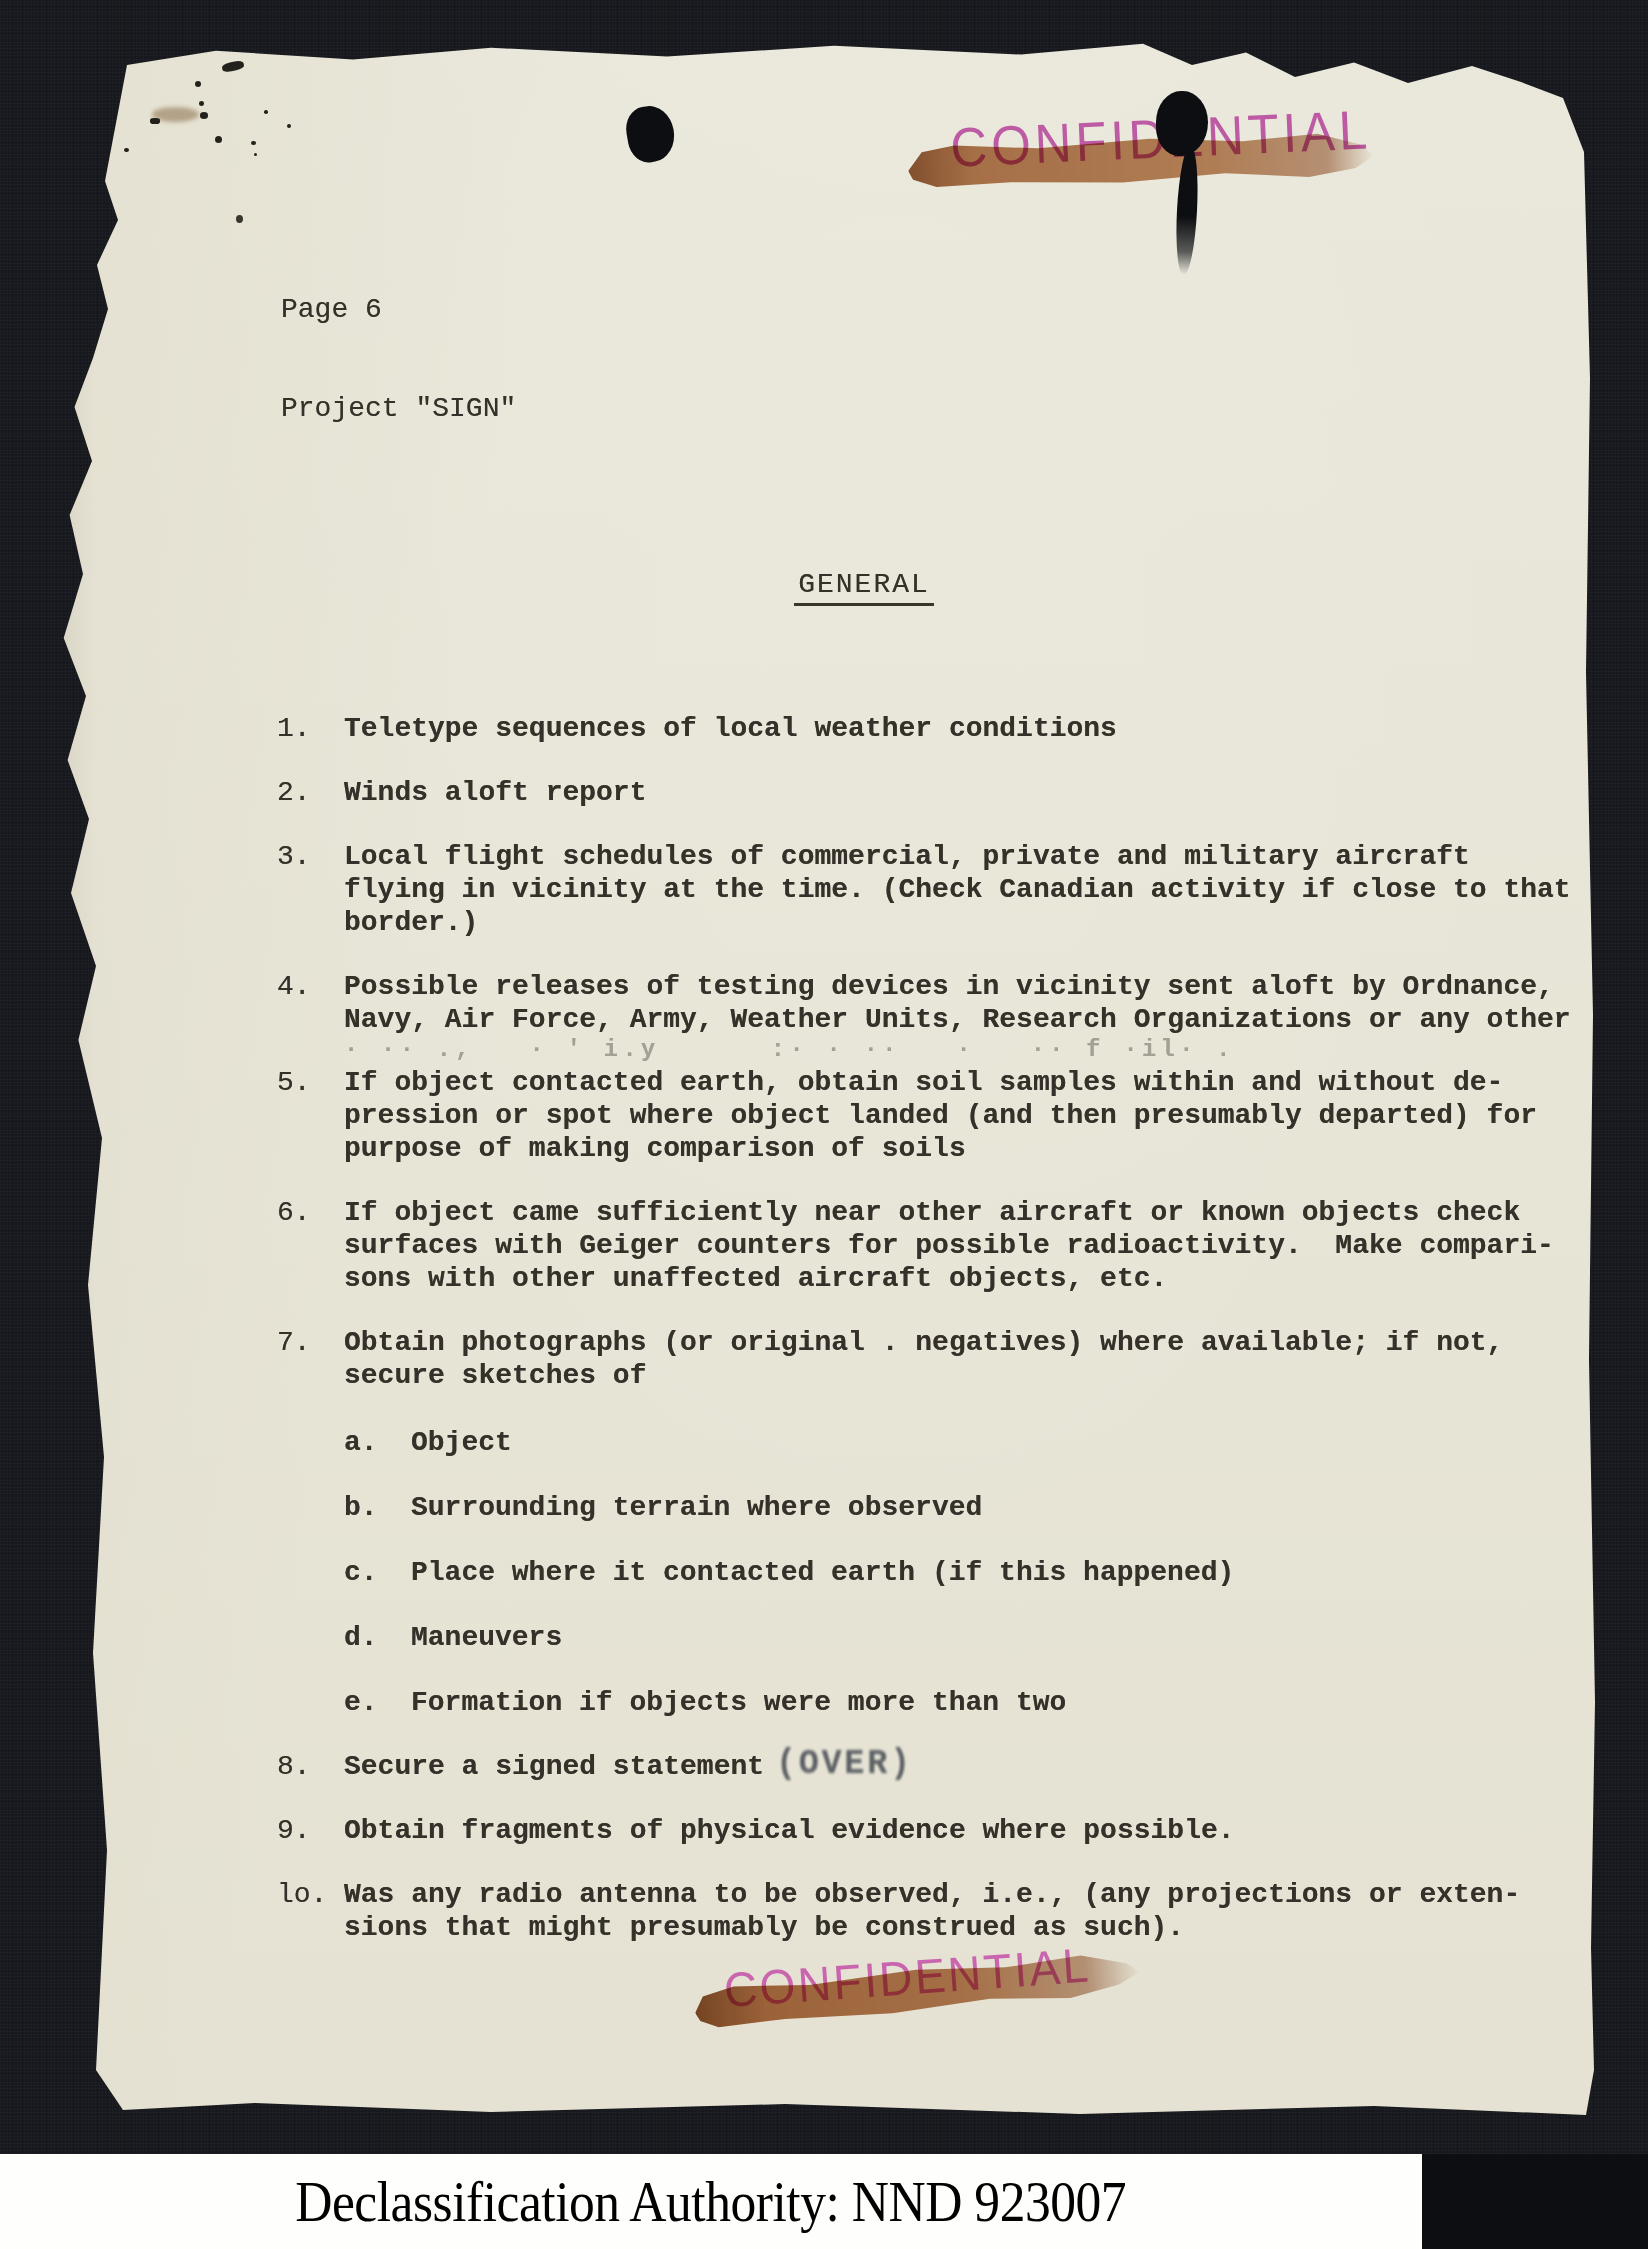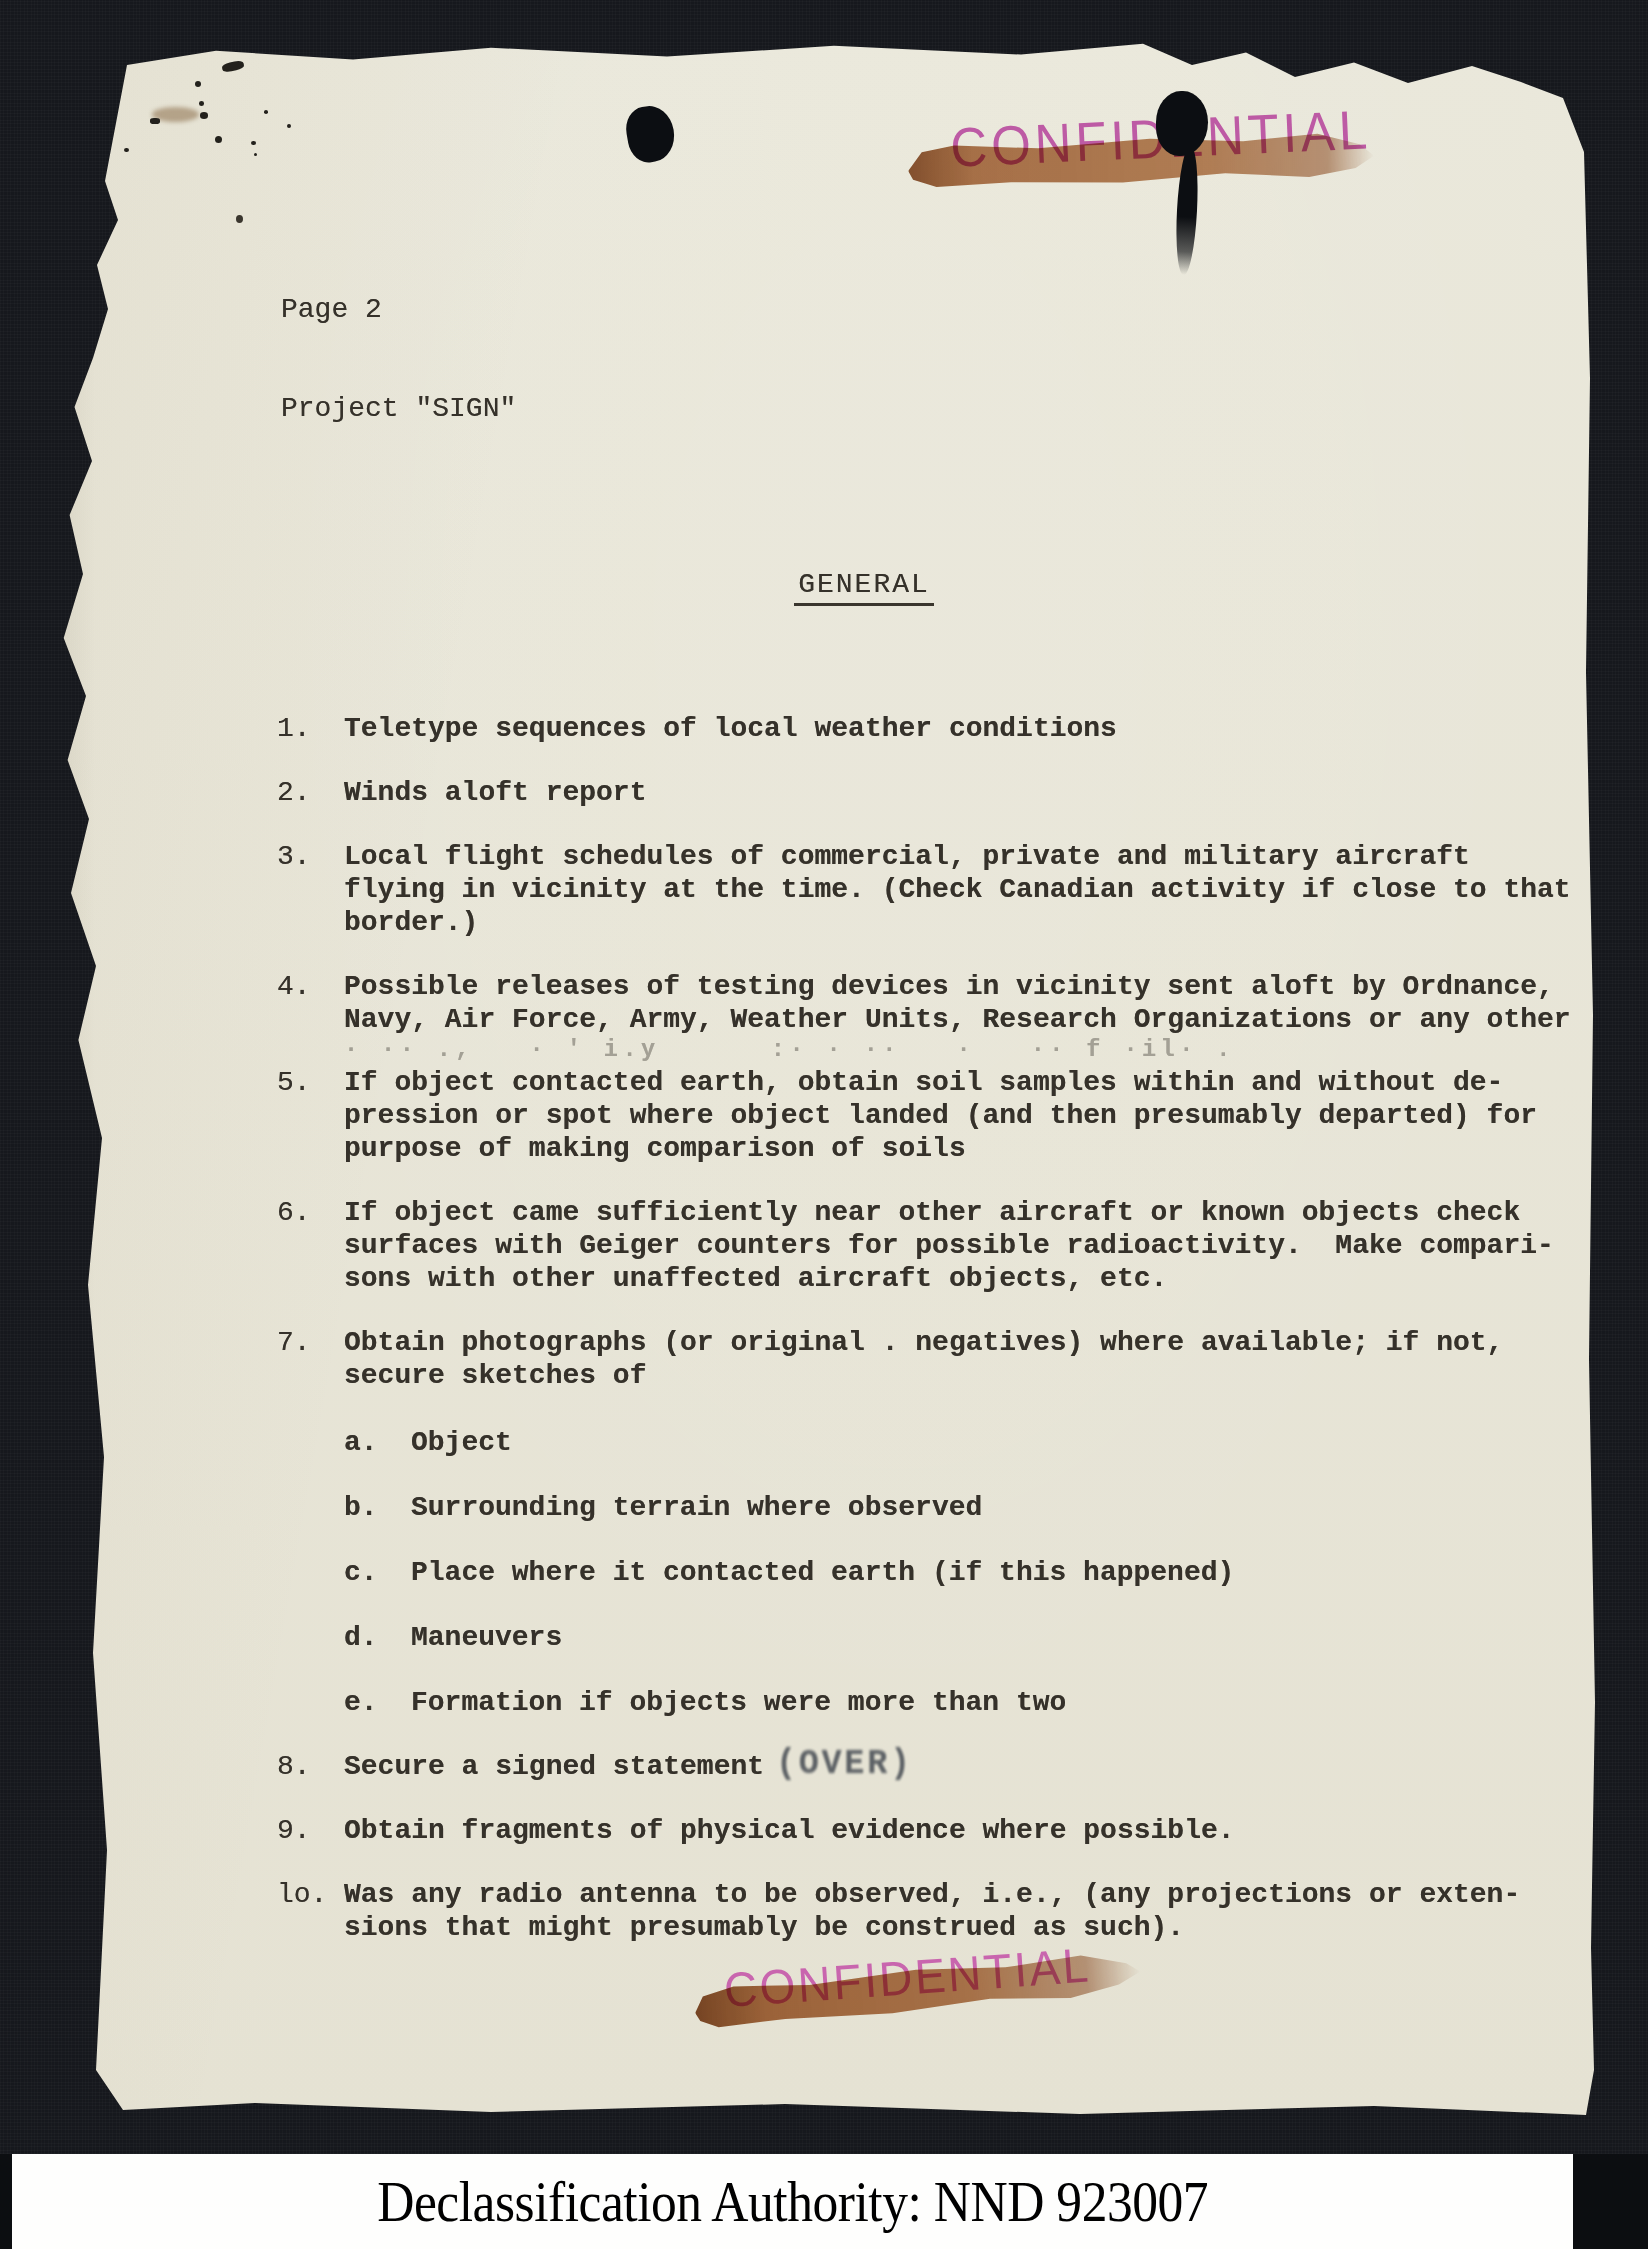--- a/index.html
+++ b/index.html
@@ -73,35 +73,35 @@
   .hole-right{left:1107px;top:57px;width:52px;height:65px;border-radius:50% 50% 54% 46%;}
   .hole-right-tail{left:1128px;top:112px;width:19.6px;height:129px;border-radius:50%;
              transform:rotate(3deg);
              background:linear-gradient(#0c0e12 55%, rgba(12,14,18,.65) 82%, rgba(12,14,18,0));}
   
   .speck{position:absolute;background:#23211c;border-radius:50%;}
   .smudge{position:absolute;background:rgba(120,85,45,.45);border-radius:50%;filter:blur(2px);}
   .stray-dot{position:absolute;left:187px;top:181px;width:6.9px;height:7.9px;border-radius:50%;
              background:#3a362e;}
   
-  .footer-strip{position:absolute;left:12px;bottom:0;width:1561px;height:96px;background:#fefefd;
+  .footer-strip{position:absolute;left:0;bottom:0;width:1422px;height:96px;background:#fefefd;
                 display:flex;align-items:center;justify-content:center;}
   .footer-text{font-family:"Liberation Serif",serif;font-size:56px;color:#000;
                letter-spacing:-0.5px;transform:scaleX(.92);white-space:pre;}
 </style>
 </head>
 <body>
 
 <div id="stage">
   <div class="mat"></div>
 
   <div class="page">
     <div class="typed">
       <div class="header">
-        <div class="line">Page 2</div>
+        <div class="line">Page 6</div>
         <div class="line">Project "SIGN"</div>
       </div>
       <div class="general">GENERAL</div>
       <div class="list"><div class="item first"><span class="num">1.</span><div class="lines"><div class="line">Teletype sequences of local weather conditions</div></div></div><div class="item"><span class="num">2.</span><div class="lines"><div class="line">Winds aloft report</div></div></div><div class="item"><span class="num">3.</span><div class="lines"><div class="line">Local flight schedules of commercial, private and military aircraft</div><div class="line">flying in vicinity at the time. (Check Canadian activity if close to that</div><div class="line">border.)</div></div></div><div class="item"><span class="num">4.</span><div class="lines"><div class="line">Possible releases of testing devices in vicinity sent aloft by Ordnance,</div><div class="line">Navy, Air Force, Army, Weather Units, Research Organizations or any other</div><div class="line faded">· ·· .,   · ' i.y      :· · ··   ·   ·· f ·il· .</div></div></div><div class="item tight"><span class="num">5.</span><div class="lines"><div class="line">If object contacted earth, obtain soil samples within and without de-</div><div class="line">pression or spot where object landed (and then presumably departed) for</div><div class="line">purpose of making comparison of soils</div></div></div><div class="item"><span class="num">6.</span><div class="lines"><div class="line">If object came sufficiently near other aircraft or known objects check</div><div class="line">surfaces with Geiger counters for possible radioactivity.  Make compari-</div><div class="line">sons with other unaffected aircraft objects, etc.</div></div></div><div class="item"><span class="num">7.</span><div class="lines"><div class="line">Obtain photographs (or original . negatives) where available; if not,</div><div class="line">secure sketches of</div><div class="sub"><span class="letter">a.</span><span>Object</span></div><div class="sub"><span class="letter">b.</span><span>Surrounding terrain where observed</span></div><div class="sub"><span class="letter">c.</span><span>Place where it contacted earth (if this happened)</span></div><div class="sub"><span class="letter">d.</span><span>Maneuvers</span></div><div class="sub"><span class="letter">e.</span><span>Formation if objects were more than two</span></div></div></div><div class="item"><span class="num">8.</span><div class="lines"><div class="line">Secure a signed statement</div></div></div><div class="item"><span class="num">9.</span><div class="lines"><div class="line">Obtain fragments of physical evidence where possible.</div></div></div><div class="item"><span class="num">lo.</span><div class="lines"><div class="line">Was any radio antenna to be observed, i.e., (any projections or exten-</div><div class="line">sions that might presumably be construed as such).</div></div></div></div>
     </div>
 
     <div class="conf-top">CONFIDENTIAL</div>
     <div class="smear-top"></div>
     <div class="conf-bottom">CONFIDENTIAL</div>
     <div class="smear-bottom"></div>

